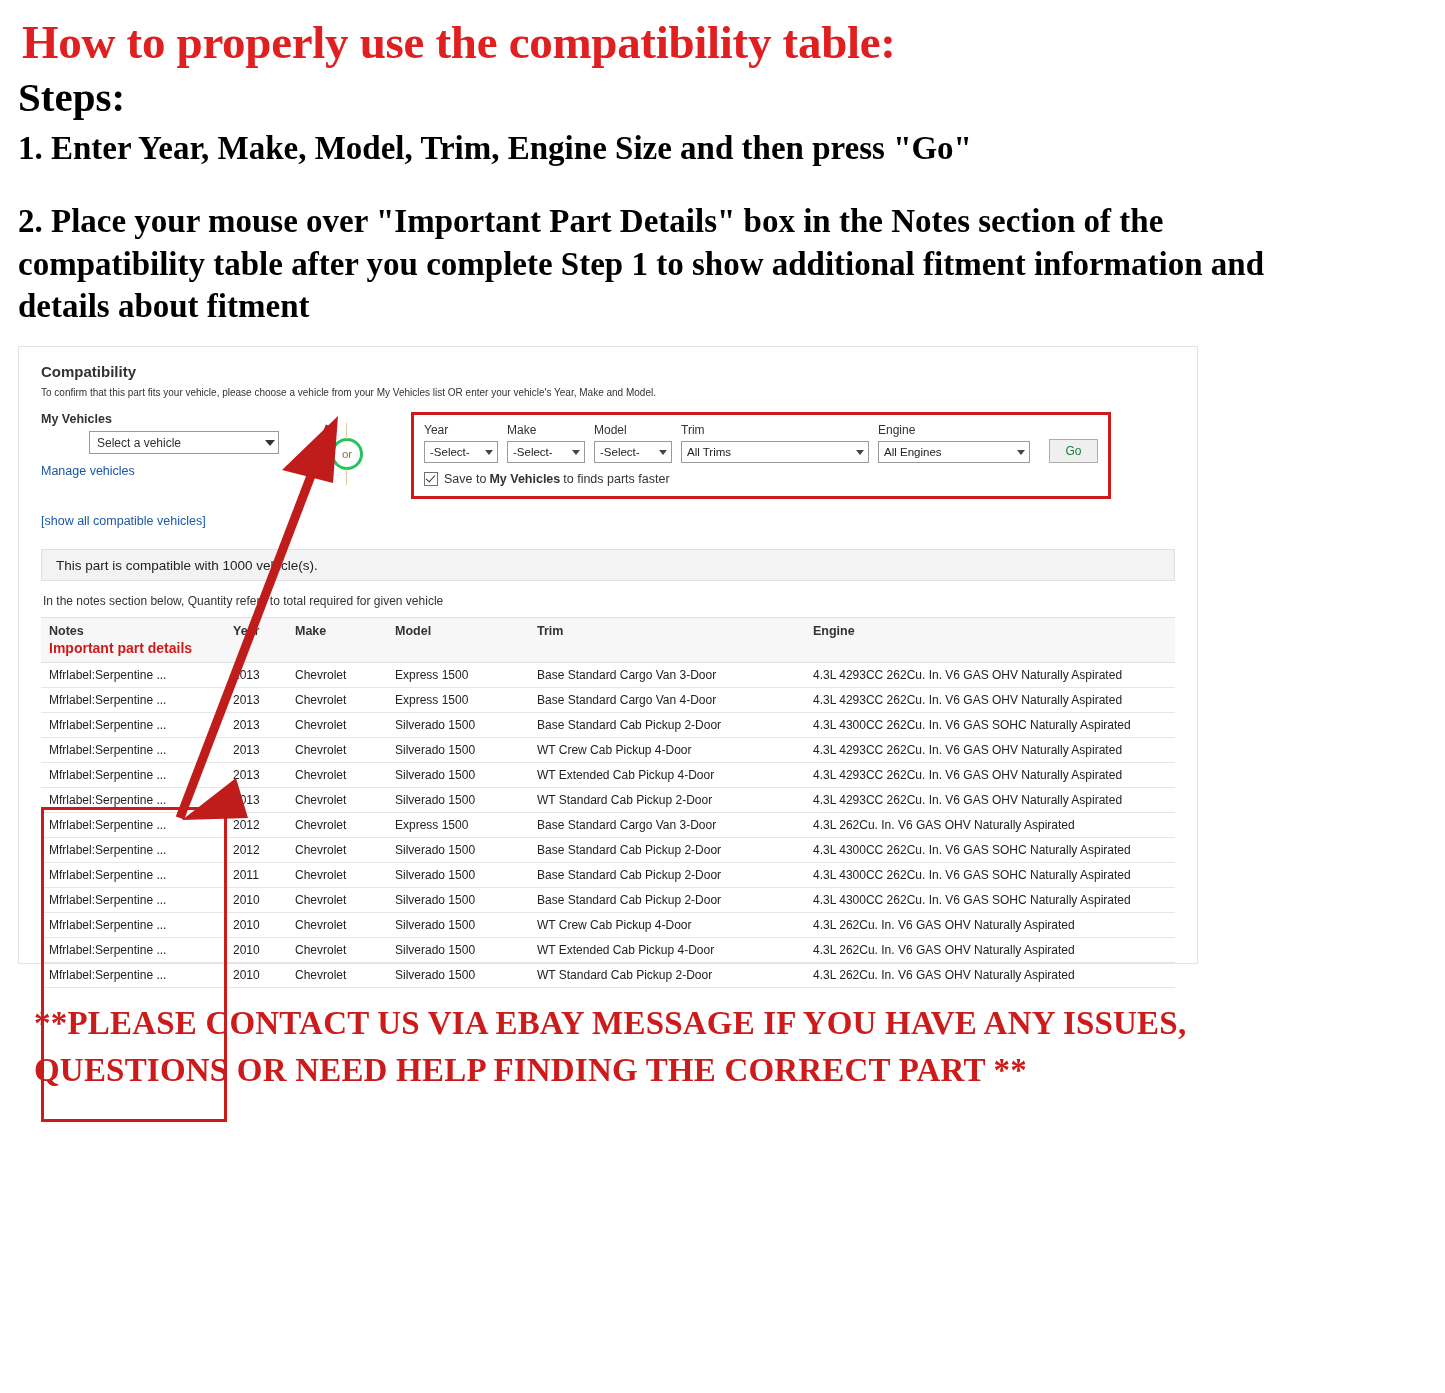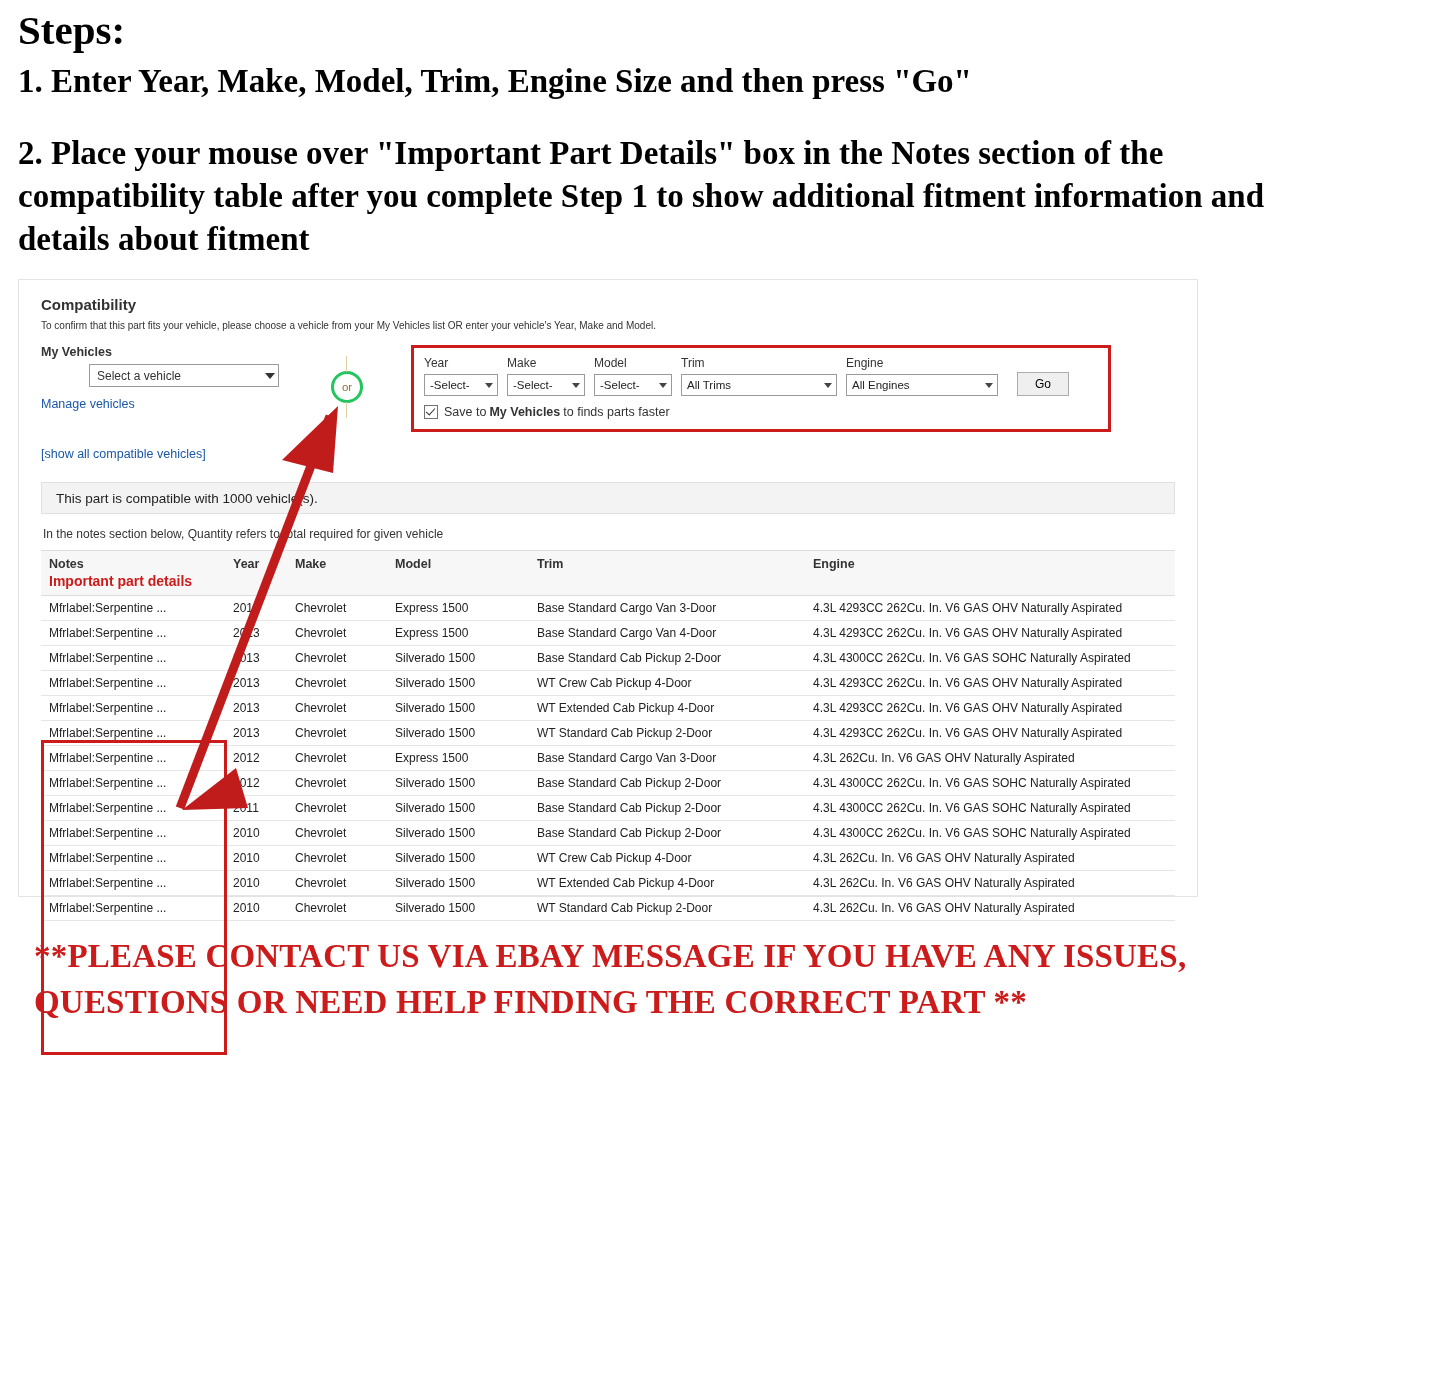--- a/index.html
+++ b/index.html
@@ -167,34 +167,34 @@
     color: #222;
     display: flex;
     align-items: center;
     justify-content: space-between;
     padding: 0 2px 0 5px;
     box-sizing: border-box;
   }
   .w-year { width: 74px; }
   .w-make { width: 78px; }
   .w-model { width: 78px; }
-  .w-trim { width: 156px; }
+  .w-trim { width: 188px; }
   .w-engine { width: 152px; }
   .caret-sm {
     width: 0; height: 0;
     border-left: 4px solid transparent;
     border-right: 4px solid transparent;
     border-top: 5px solid #444;
     margin-right: 2px;
   }
   .go-btn {
     width: 50px; height: 22px;
     border: 1px solid #adadad;
     background: #efefef;
-    color: #000000;
+    color: #15803d;
     font-size: 12px;
     display: flex; align-items: center; justify-content: center;
     margin-left: 10px;
   }
   .save-row {
     display: flex;
     align-items: center;
     margin-top: 9px;
     font-size: 12.5px;
     color: #333;
@@ -312,20 +312,21 @@
     line-height: 1.4;
     margin: 36px 80px 0 34px;
     letter-spacing: 0.2px;
   }
 </style>
 </head>
 <body>
 
 <div class="page">
 
+  <h1 class="headline">How to properly use the compatibility table:</h1>
   <div class="steps-label">Steps:</div>
   <div class="step-line">1. Enter Year, Make, Model, Trim, Engine Size and then press "Go"</div>
   <div class="step-two">2. Place your mouse over "Important Part Details" box in the Notes section of the compatibility table after you complete Step 1 to show additional fitment information and details about fitment</div>
 
   <div class="compat-wrap">
     <div class="compat-title">Compatibility</div>
     <div class="compat-sub">To confirm that this part fits your vehicle, please choose a vehicle from your My Vehicles list OR enter your vehicle's Year, Make and Model.</div>
 
     <div class="picker-row">
       <div class="my-vehicles">

